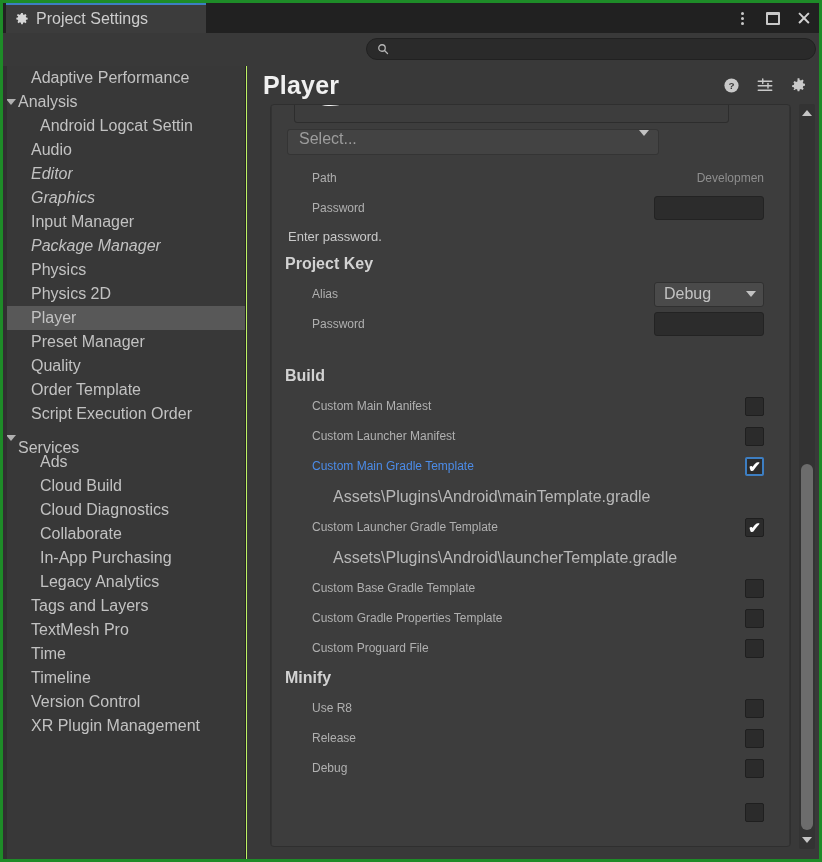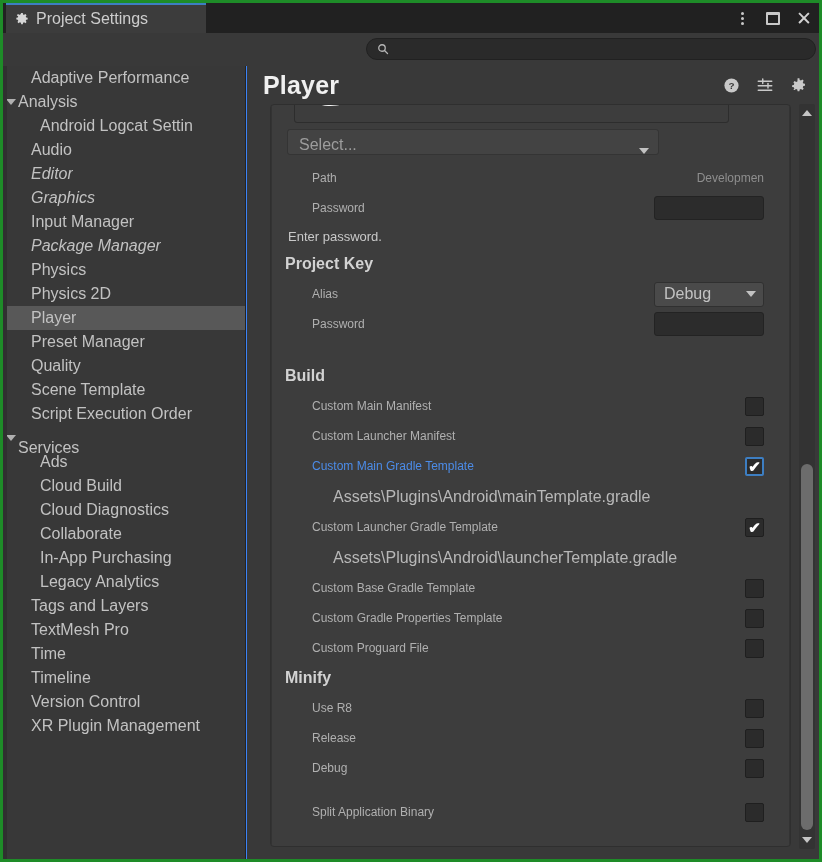--- a/index.html
+++ b/index.html
@@ -109,21 +109,21 @@
     color: #c4c4c4;
     font-size: 12px;
     font-family: "Liberation Sans", sans-serif;
     padding-right: 10px;
   }
 
   
   #bodyarea {
     position: absolute;
     left: 0; top: 63px; right: 0; bottom: 0;
-    background: #3b82f6;
+    background: #bef264;
   }
 
   
   #sidebar {
     position: absolute;
     left: 0; top: 0; bottom: 0;
     width: 243px;
     background: #383838;
     border-right: 1px solid #232323;
     overflow: hidden;
@@ -321,21 +321,21 @@
     transform: rotate(-8deg);
   }
   #select-row {
     position: absolute;
     left: 16px; top: 24px;
     width: 372px; height: 26px;
     background: #434343;
     border: 1px solid #343434;
     border-radius: 3px;
     display: flex;
-    align-items: flex-end;
+    align-items: flex-start;
     justify-content: space-between;
     padding: 0 9px 0 11px;
     font-size: 16px;
     color: #9d9d9d;
   }
 
   #flow { position: absolute; left: 14px; right: 14px; top: 58px; }
 
   
   #vscroll {
@@ -489,21 +489,21 @@
           <div class="tree-item">
             <span class="arrow"></span>
             <span class="tlabel" style="padding-left: 13px;">Preset Manager</span>
           </div>
           <div class="tree-item">
             <span class="arrow"></span>
             <span class="tlabel" style="padding-left: 13px;">Quality</span>
           </div>
           <div class="tree-item">
             <span class="arrow"></span>
-            <span class="tlabel" style="padding-left: 13px;">Scene Template</span>
+            <span class="tlabel" style="padding-left: 13px;">Order Template</span>
           </div>
           <div class="tree-item">
             <span class="arrow"></span>
             <span class="tlabel" style="padding-left: 13px;">Script Execution Order</span>
           </div>
           <div class="tree-item">
             <span class="arrow">
               <span class="tri-down"></span>
             </span>
             <span class="tlabel" style="padding-left: 0px; margin-top: 20px;">Services</span>
@@ -711,21 +711,20 @@
                   <span class="lbl">Debug</span>
                   <span class="ctl">
                     <span class="checkbox"></span>
                   </span>
                 </div>
               </div>
 
             <div style="height:14px;"></div>
 
             <div class="row indent1">
-              <span class="lbl">Split Application Binary</span>
               <span class="ctl">
                 <span class="checkbox">
                   
                 </span>
               </span>
             </div>
 
           </div>
         </div>
       </div>

